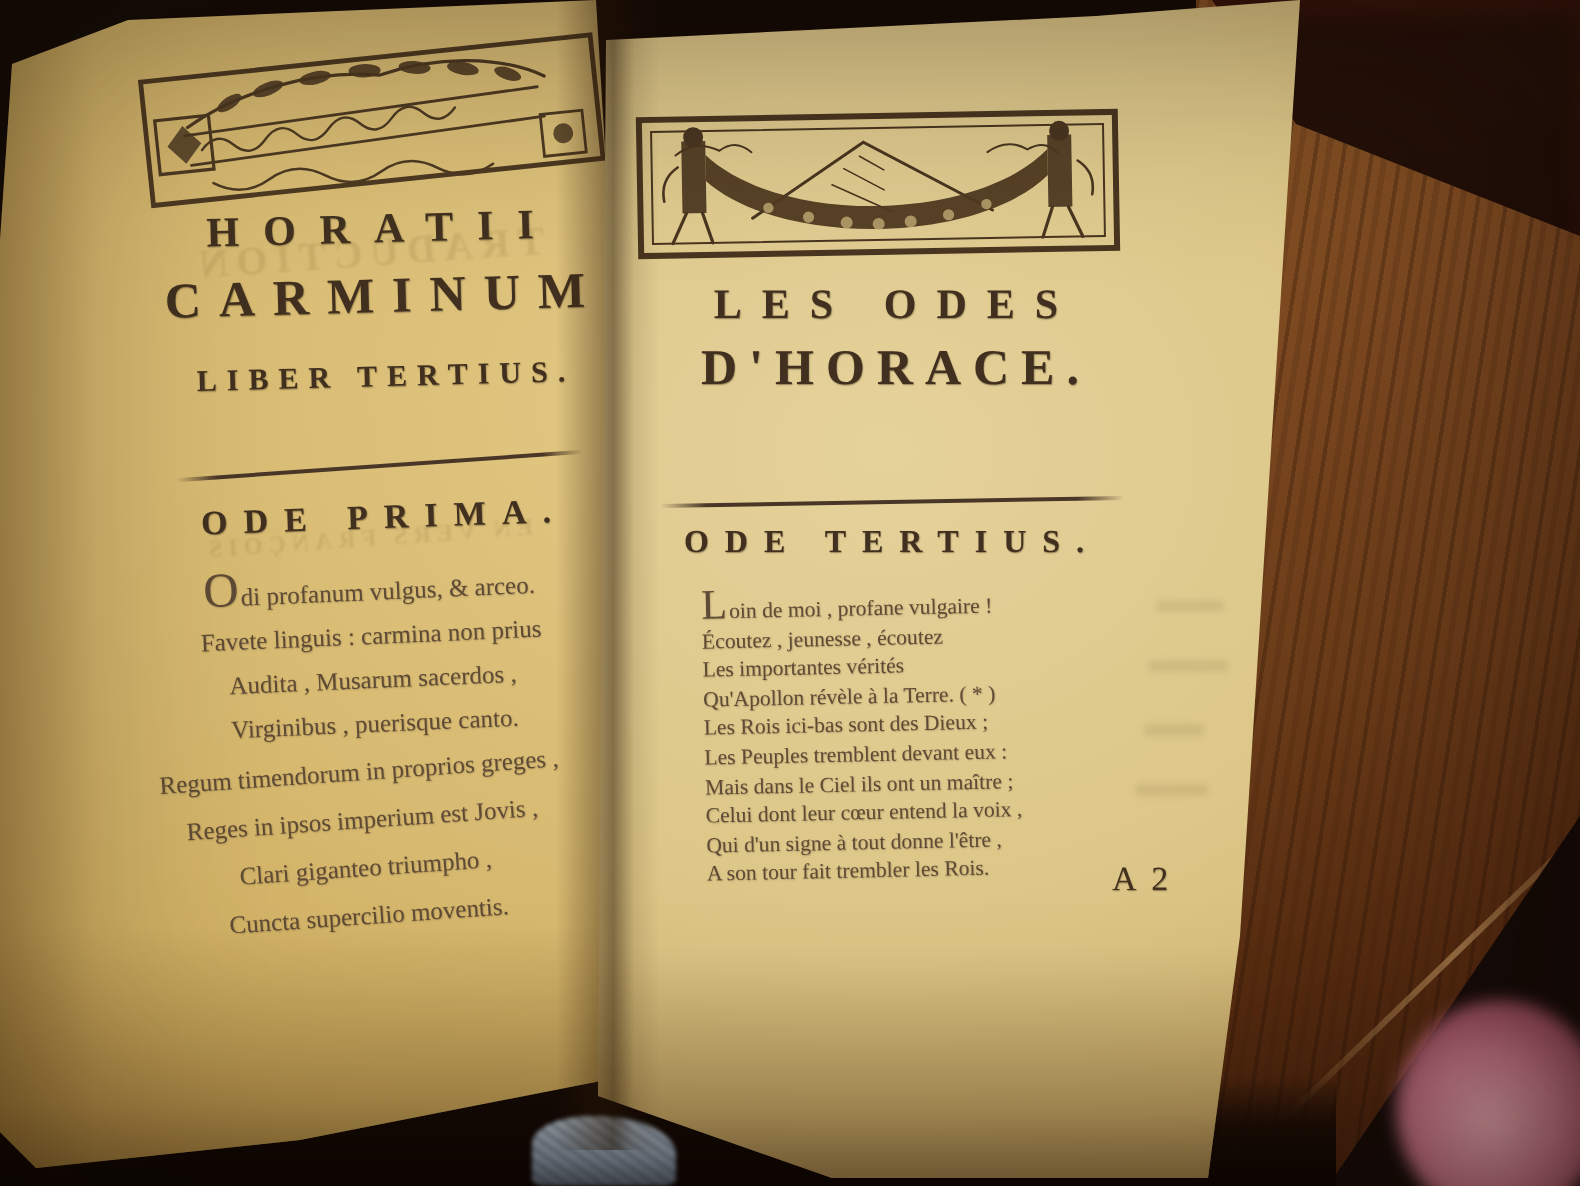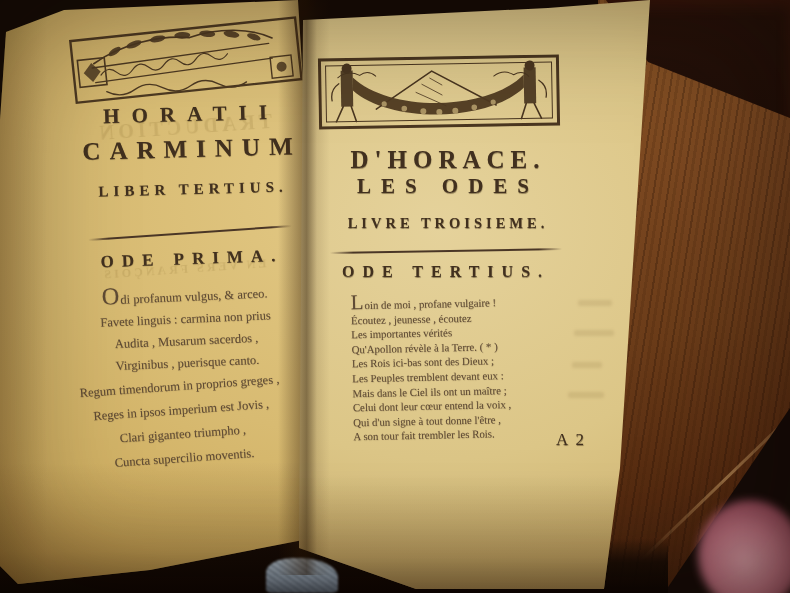--- a/index.html
+++ b/index.html
@@ -161,23 +161,22 @@
             <circle cx="121" cy="56" r="3"></circle>
           <circle cx="137" cy="55" r="3"></circle>
             <circle cx="156" cy="52" r="2.8"></circle>
           <circle cx="175" cy="47" r="2.6"></circle>
         </g>
         <path d="M21 26 q-9 6 -7 17 M221 26 q9 6 7 17" stroke-width="1.3"></path>
       </g>
     </svg>
 
     <div class="abs ctr" style="left:326px;top:140px;width:244px;">
+      <div class="ink" style="font-size:21px;letter-spacing:10px;font-weight:bold;">LES ODES</div>
       <div class="ink" style="font-size:25px;letter-spacing:6px;font-weight:bold;margin-top:6px;">D'HORACE.</div>
-      <div class="ink" style="font-size:21px;letter-spacing:10px;font-weight:bold;">LES ODES</div>
-      <div class="ink" style="font-size:14.5px;letter-spacing:4px;font-weight:bold;margin-top:16px;">LIVRE TROISIEME.</div>
     </div>
 
     <div class="filet" style="left:330px;top:250px;width:232px;transform:rotate(-1deg);"></div>
 
     <div class="abs ctr ink" style="left:326px;top:263px;width:240px;font-size:16px;letter-spacing:8px;font-weight:bold;">ODE TERTIUS.</div>
 
     <div class="abs ink-faded" style="left:352px;top:293px;width:220px;font-size:10.8px;line-height:14.6px;transform:rotate(-1.2deg);">
       <div class="verse-line first-line">Loin de moi , profane vulgaire !</div>
       <div class="verse-line">Écoutez , jeunesse , écoutez</div>
       <div class="verse-line">Les importantes vérités</div>

